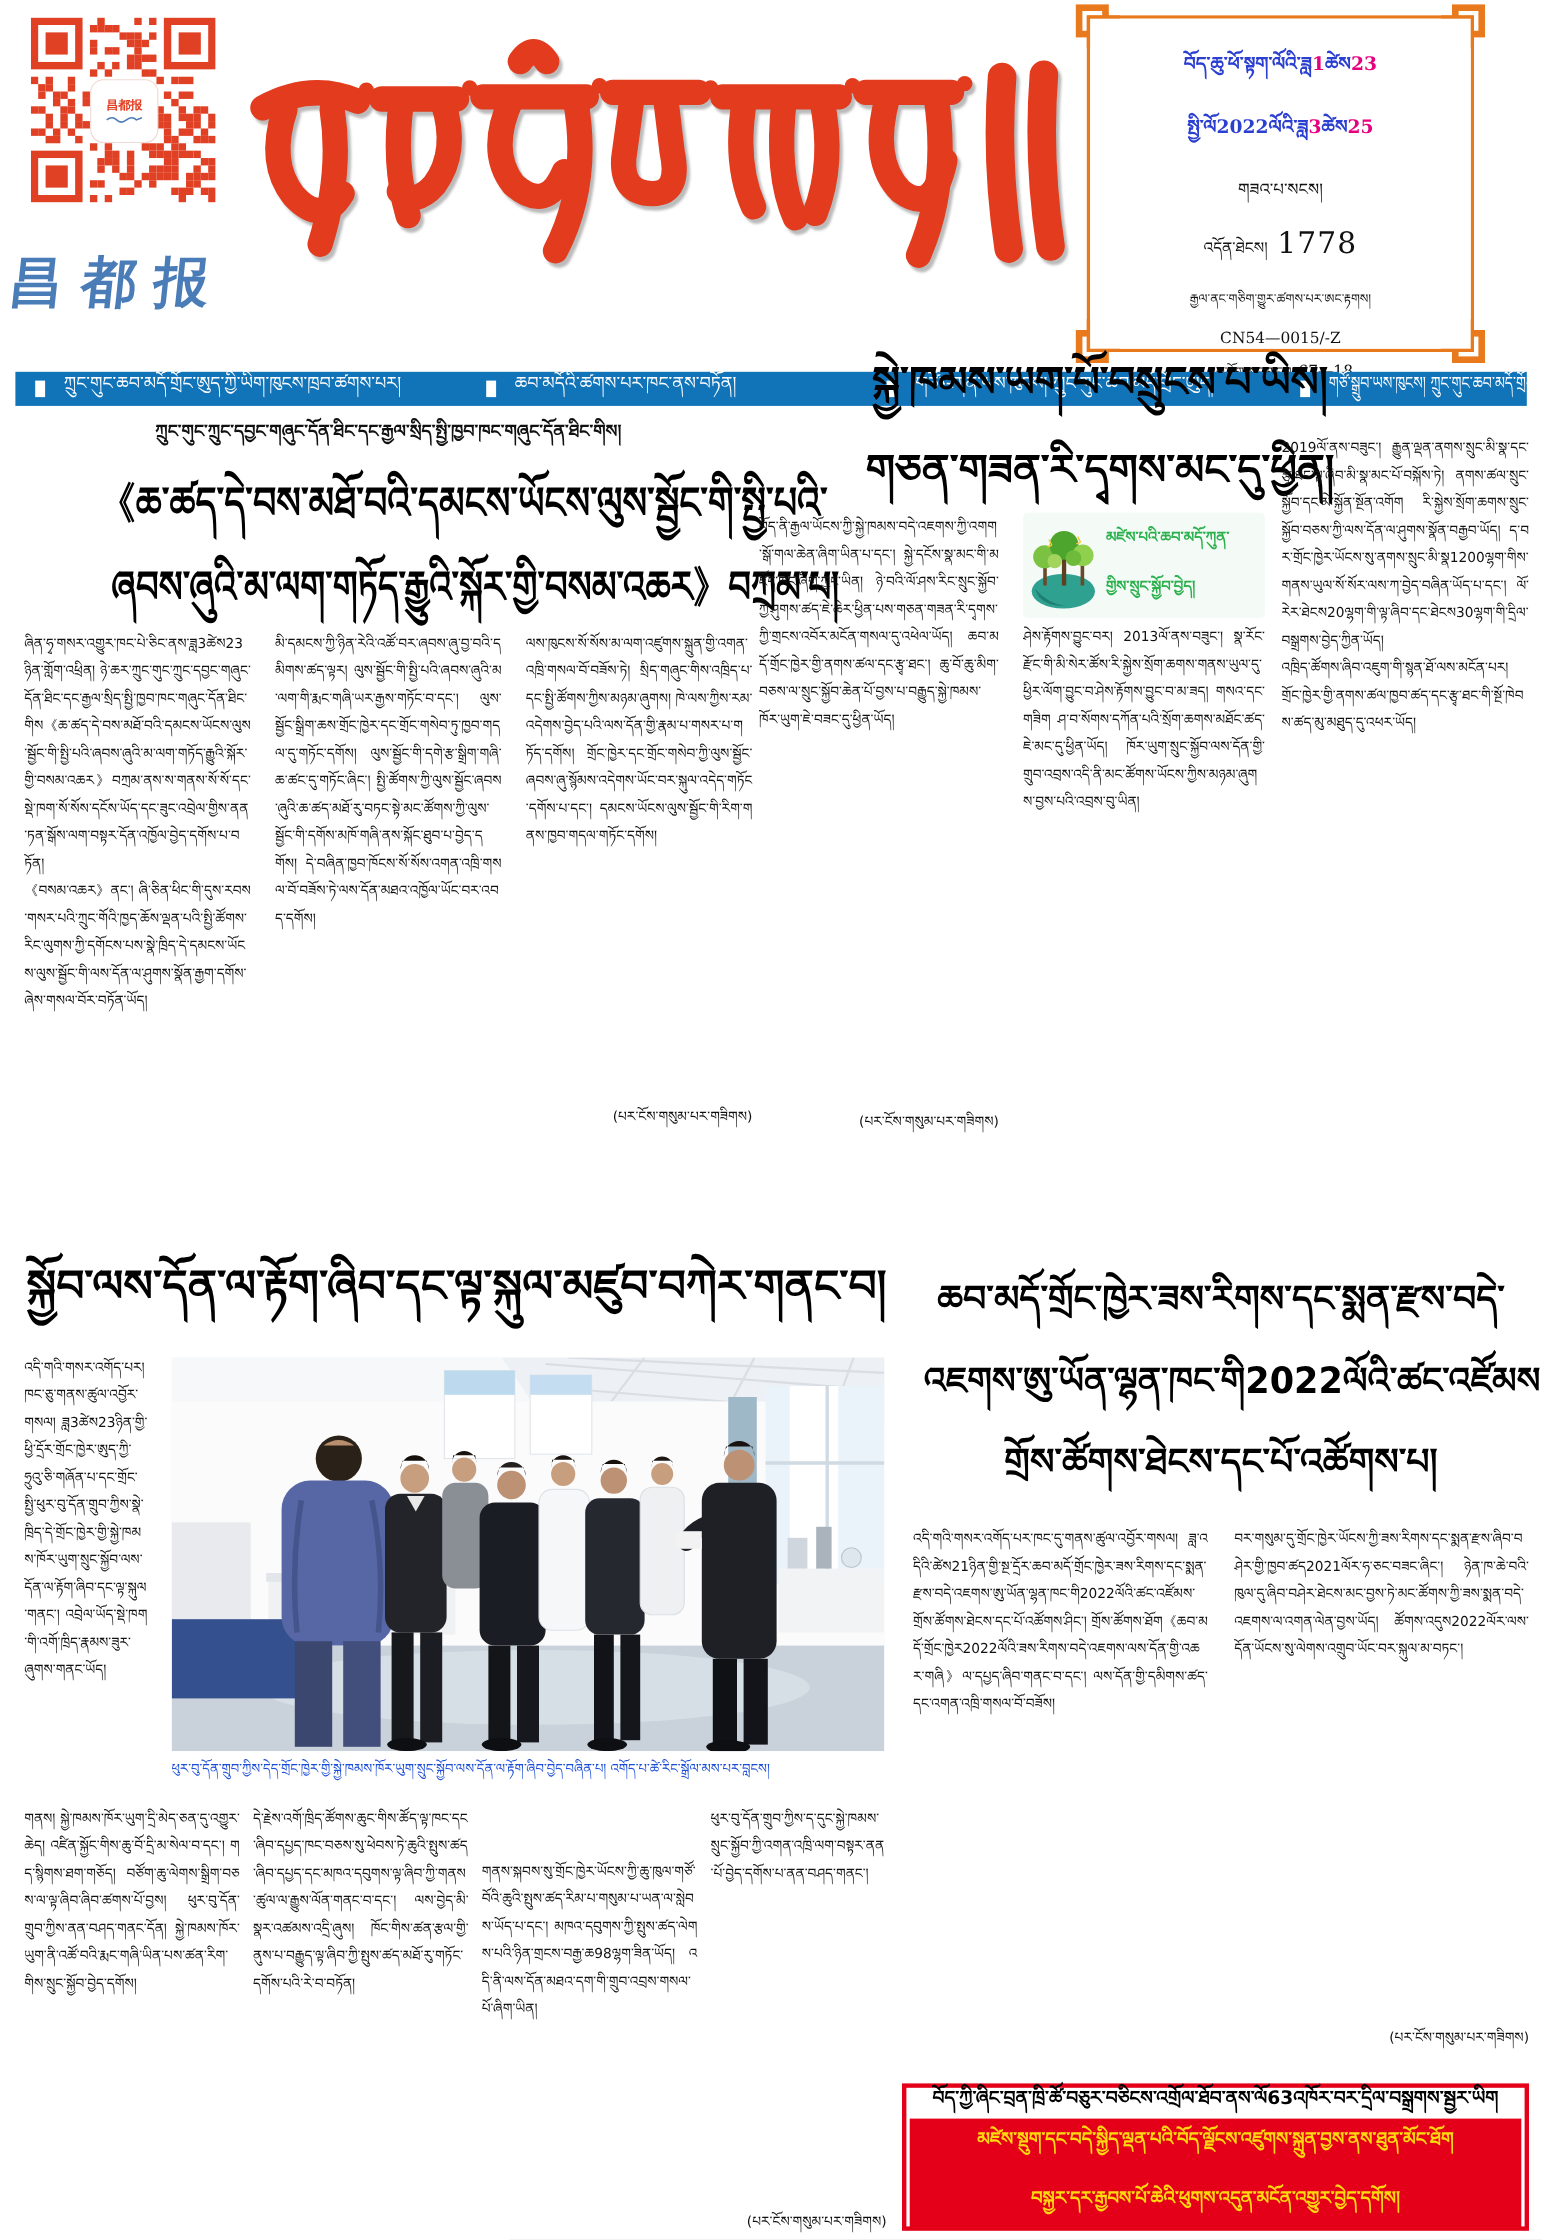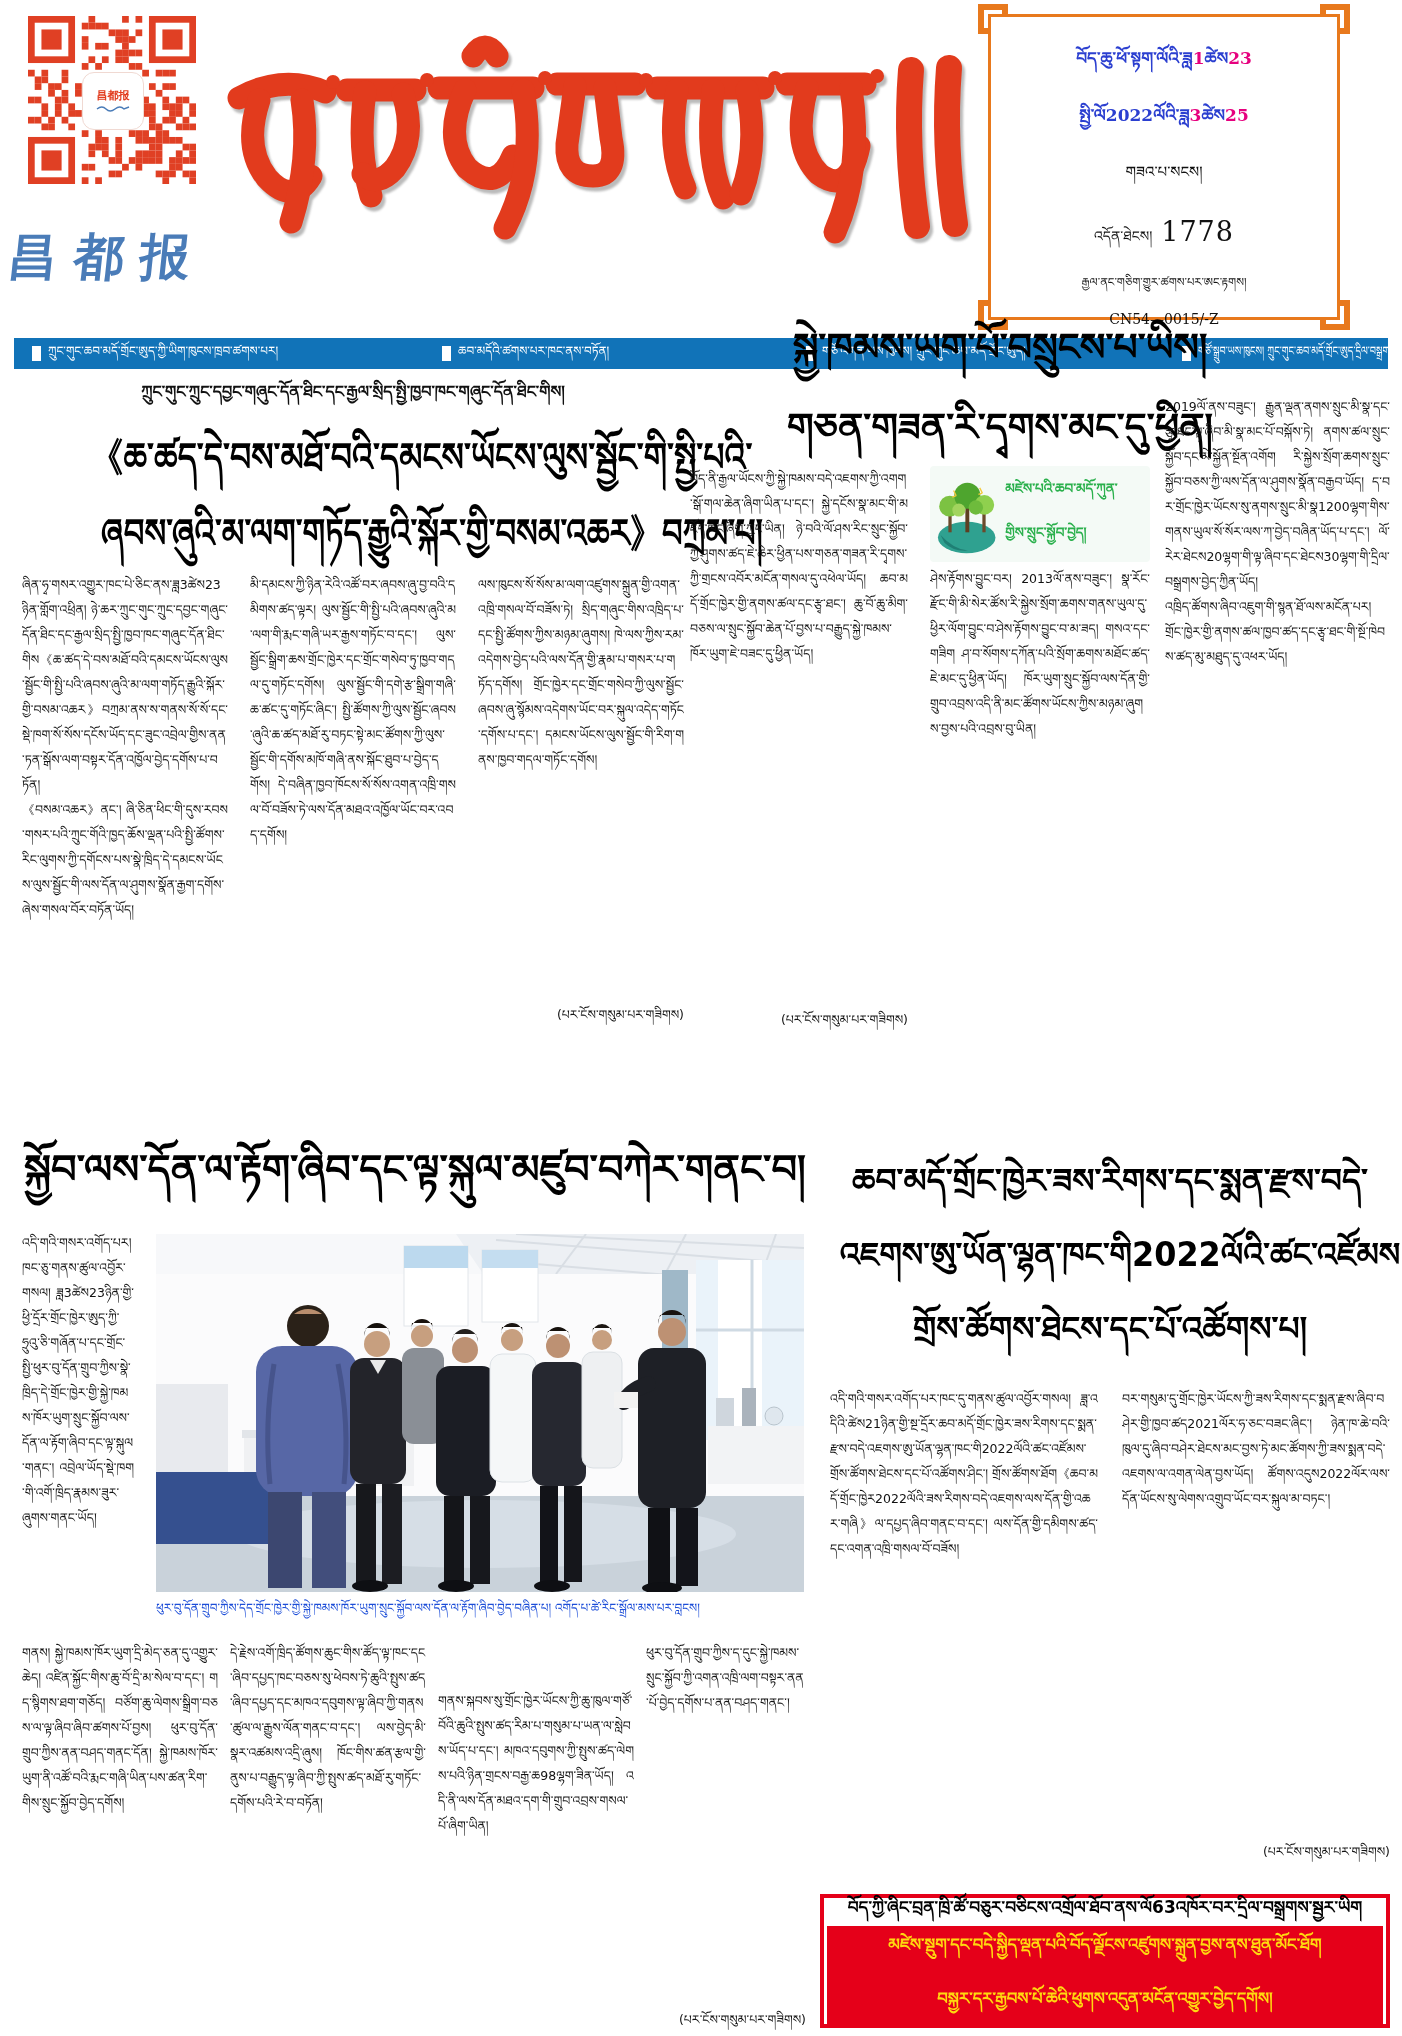--- a/index.html
+++ b/index.html
@@ -24,28 +24,28 @@
   .knot{position:absolute;width:44px;height:44px;}
   .knot.tl{left:-16px;top:-16px;} .knot.tr{right:-16px;top:-16px;}
   .knot.bl{left:-16px;bottom:-16px;} .knot.br{right:-16px;bottom:-16px;}
   .issue-inner{position:absolute;inset:0;display:flex;flex-direction:column;align-items:center;
                padding-top:22px;gap:9px;background:#fff;}
   .ib-line{white-space:nowrap;display:inline-block;}
   .ib-date{font-size:17px;font-weight:bold;color:var(--date_blue);}
   .ib-date .num{color:var(--number_magenta);font-family:"DejaVu Serif",serif;}
   .ib-date .yr{font-family:"DejaVu Serif",serif;}
   .ib-weekday{font-size:15px;color:#111;margin-top:2px;}
-  .ib-issue{font-size:14px;color:#111;margin-top:10px;}
+  .ib-issue{font-size:14px;color:#111;}
   .ib-issue .big{font-size:27px;font-family:"DejaVu Serif",serif;letter-spacing:1px;}
   .ib-small{font-size:11.5px;color:#111;}
   .ib-code{font-size:14px;font-family:"DejaVu Serif",serif;color:#111;}
   
   .navbar{position:absolute;left:14px;top:338px;width:1374px;height:31px;background:var(--nav_blue);}
-  .nav-item{position:absolute;top:0;height:31px;display:flex;align-items:center;gap:7px;
-            color:#fff;font-size:12px;white-space:nowrap;}
+  .nav-item{position:absolute;top:0;height:31px;display:flex;align-items:center;gap:17px;
+            color:#fff;font-size:16px;white-space:nowrap;}
   .nav-bullet{width:9px;height:15px;background:#fff;flex:none;}
   
   .article{position:absolute;}
   .kicker{position:absolute;left:0;width:100%;text-align:center;font-size:16px;font-weight:bold;
           white-space:nowrap;}
   .hl-row{position:absolute;left:0;width:100%;text-align:center;}
   .hl{display:inline-block;white-space:nowrap;font-weight:bold;color:#000;}
   .hl.h40{font-size:40px;} .hl.h38{font-size:38px;} .hl.h34{font-size:33px;}
   .col{position:absolute;font-size:12.5px;line-height:25px;text-align:justify;
        word-break:break-all;white-space:pre-line;overflow:hidden;}

